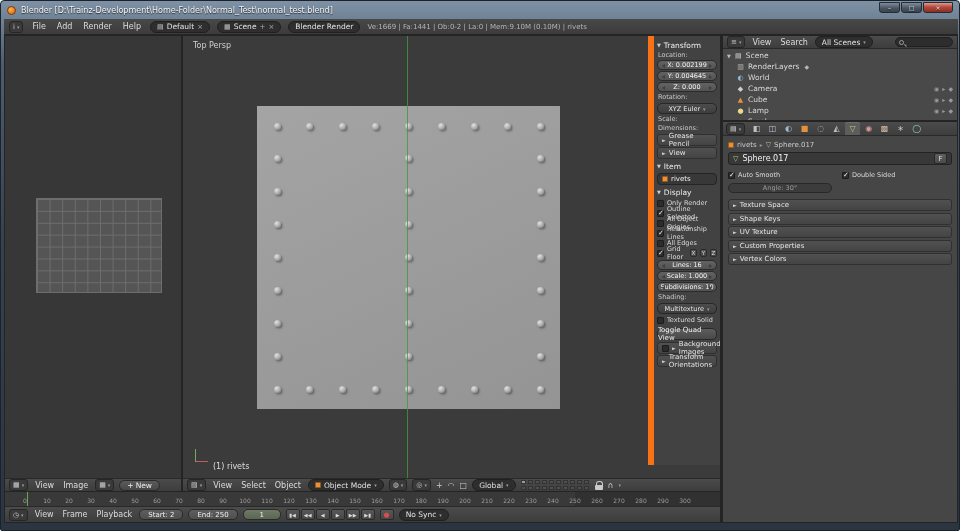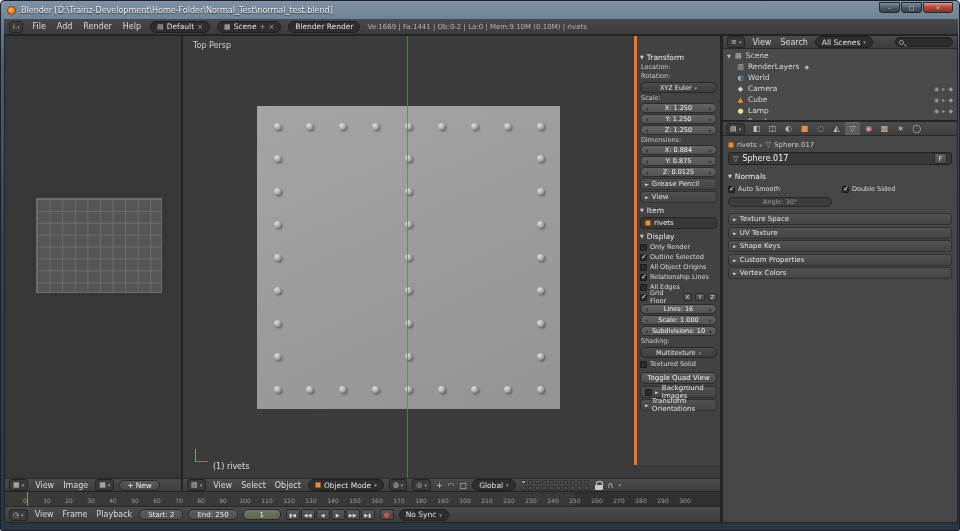--- a/index.html
+++ b/index.html
@@ -37,21 +37,21 @@
   .v3dcontent{position:absolute;left:0;top:0;right:0;bottom:13px;}
   .vplabel{position:absolute;left:10px;top:5px;font-size:8px;color:#cfcfcf;}
   .axisline{position:absolute;left:224px;top:0;bottom:0;width:1px;background:#3f9b3f;opacity:.8;z-index:2;}
   .plane{position:absolute;left:74px;top:70px;width:303px;height:303px;background:linear-gradient(155deg,#a4a4a4,#949494);z-index:1;}
   .rivet{position:absolute;width:7px;height:7px;border-radius:50%;background:radial-gradient(circle at 35% 30%,#e2e2e2,#aaa 55%,#707070 90%);box-shadow:1.5px 1.5px 2px rgba(50,50,50,.5);z-index:3;}
   .vpinfo{position:absolute;left:30px;top:426px;font-size:8px;color:#ddd;}
   .gizmo{position:absolute;left:10px;top:412px;width:16px;height:16px;}
   .gizmo .gx{position:absolute;left:2px;bottom:2px;width:13px;height:1px;background:#c25c5c;}
   .gizmo .gy{position:absolute;left:2px;bottom:2px;width:1px;height:13px;background:#6fae5c;}
   
-  .npanel{position:absolute;top:0;right:0;bottom:13px;width:86px;background:#424242;border-left:3px solid #f97316;padding:14px 3px;font-size:7px;color:#ddd;overflow:hidden;z-index:4;}
+  .npanel{position:absolute;top:0;right:0;bottom:13px;width:72px;background:#424242;border-left:6px solid #f97316;padding:2px 3px;font-size:7px;color:#ddd;overflow:hidden;z-index:4;}
   .ptitle{height:12px;display:flex;align-items:center;gap:3px;font-size:7.5px;color:#ececec;margin-top:1px;}
   .tri{font-size:5px;color:#cfcfcf;}
   .plabel{height:9px;font-size:6.5px;color:#c7c7c7;padding-left:1px;}
   .nfield{height:10px;margin-bottom:1px;background:linear-gradient(#636363,#535353);border:1px solid #2b2b2b;border-radius:5px;display:flex;align-items:center;justify-content:center;color:#f2f2f2;font-size:6.5px;position:relative;}
   .nfield::before{content:"";position:absolute;left:2px;top:3px;border:2px solid transparent;border-right:3px solid #3e3e3e;}
   .nfield::after{content:"";position:absolute;right:2px;top:3px;border:2px solid transparent;border-left:3px solid #3e3e3e;}
   .ddwide{height:11px;margin:1px 0;background:linear-gradient(#4c4c4c,#3d3d3d);border:1px solid #272727;border-radius:5px;display:flex;align-items:center;justify-content:center;gap:3px;color:#e8e8e8;font-size:6.5px;}
   .cbar{height:12px;margin:1px 0;background:linear-gradient(#515151,#444);border:1px solid #303030;border-radius:3px;display:flex;align-items:center;gap:3px;padding:0 4px;font-size:7px;color:#e4e4e4;}
   .chkrow{display:flex;align-items:center;gap:3px;height:10px;font-size:6.5px;color:#dadada;}
   .chk{width:7px;height:7px;flex:none;background:#2c2c2c;border:1px solid #1c1c1c;border-radius:1px;position:relative;}
@@ -182,37 +182,32 @@
             <span class="gy"></span>
           </div>
         <span class="vpinfo">(1) rivets</span>
 
         <div class="npanel">
           <div class="ptitle">
               <span class="tri">▼</span>
               <span>Transform</span>
             </div>
           <div class="plabel">Location:</div>
+          <div>
+              <div class="nfield">X: 0.002199</div>
+              <div class="nfield">Y: 0.004645</div>
+              <div class="nfield">Z: 0.000</div>
+            </div>
           <div class="plabel">Rotation:</div>
           <div class="ddwide">
               <span>XYZ Euler</span>
               <span class="darr">▾</span>
             </div>
           <div class="plabel">Scale:</div>
-          <div>
-              <div class="nfield">X: 1.250</div>
-              <div class="nfield">Y: 1.250</div>
-              <div class="nfield">Z: 1.250</div>
-            </div>
           <div class="plabel">Dimensions:</div>
-          <div>
-              <div class="nfield">X: 0.884</div>
-              <div class="nfield">Y: 0.875</div>
-              <div class="nfield">Z: 0.0125</div>
-            </div>
           <div class="cbar">
               <span class="tri">►</span>
               <span>Grease Pencil</span>
             </div>
           <div class="cbar">
               <span class="tri">►</span>
               <span>View</span>
             </div>
           <div class="ptitle">
               <span class="tri">▼</span>
@@ -438,48 +433,44 @@
           <span>rivets</span>
           <span class="csep">▸</span>
           <span class="meshg">▽</span>
           <span>Sphere.017</span>
         </div>
         <div class="bigname">
           <span class="meshg">▽</span>
           <span>Sphere.017</span>
           <span class="fbtn">F</span>
         </div>
-        <div class="ptitle">
-            <span class="tri">▼</span>
-            <span>Normals</span>
-          </div>
         <div class="ngrid">
           <div class="chkrow">
               <span class="chk on"></span>
               <span>Auto Smooth</span>
             </div>
           <div class="chkrow">
               <span class="chk on"></span>
               <span>Double Sided</span>
             </div>
           <div class="slider">Angle: 30°</div>
           <div></div>
         </div>
         <div>
             <div class="cbar">
               <span class="tri">►</span>
               <span>Texture Space</span>
             </div>
             <div class="cbar">
               <span class="tri">►</span>
+              <span>Shape Keys</span>
+            </div>
+            <div class="cbar">
+              <span class="tri">►</span>
               <span>UV Texture</span>
-            </div>
-            <div class="cbar">
-              <span class="tri">►</span>
-              <span>Shape Keys</span>
             </div>
             <div class="cbar">
               <span class="tri">►</span>
               <span>Custom Properties</span>
             </div>
             <div class="cbar">
               <span class="tri">►</span>
               <span>Vertex Colors</span>
             </div>
           </div>

